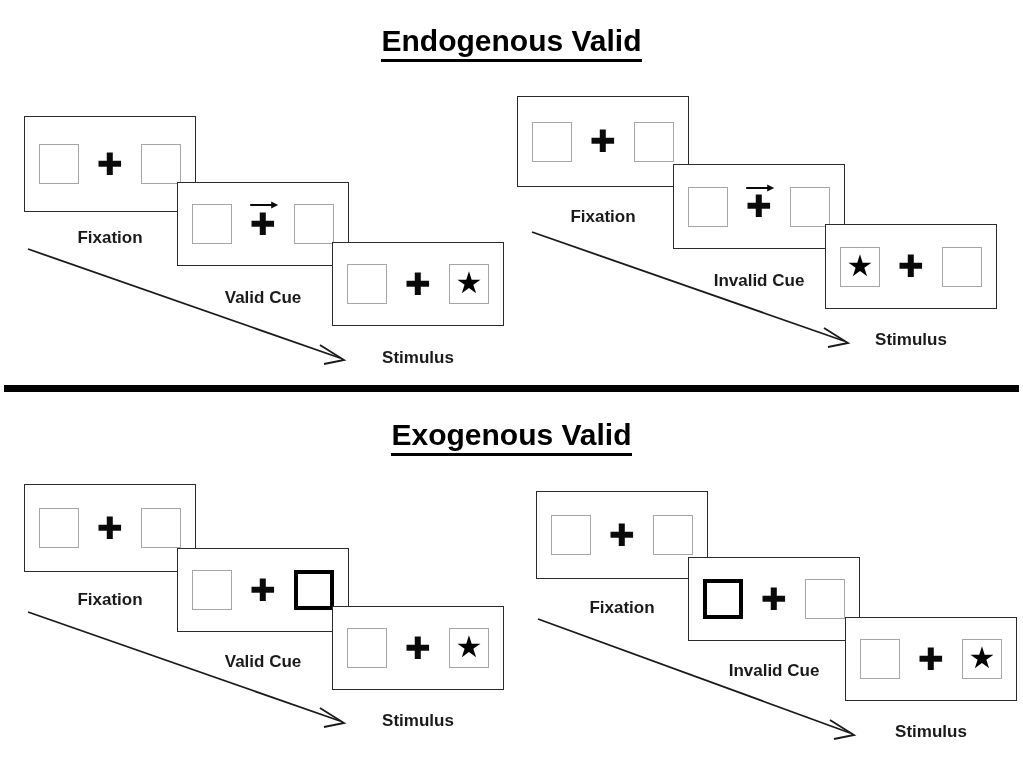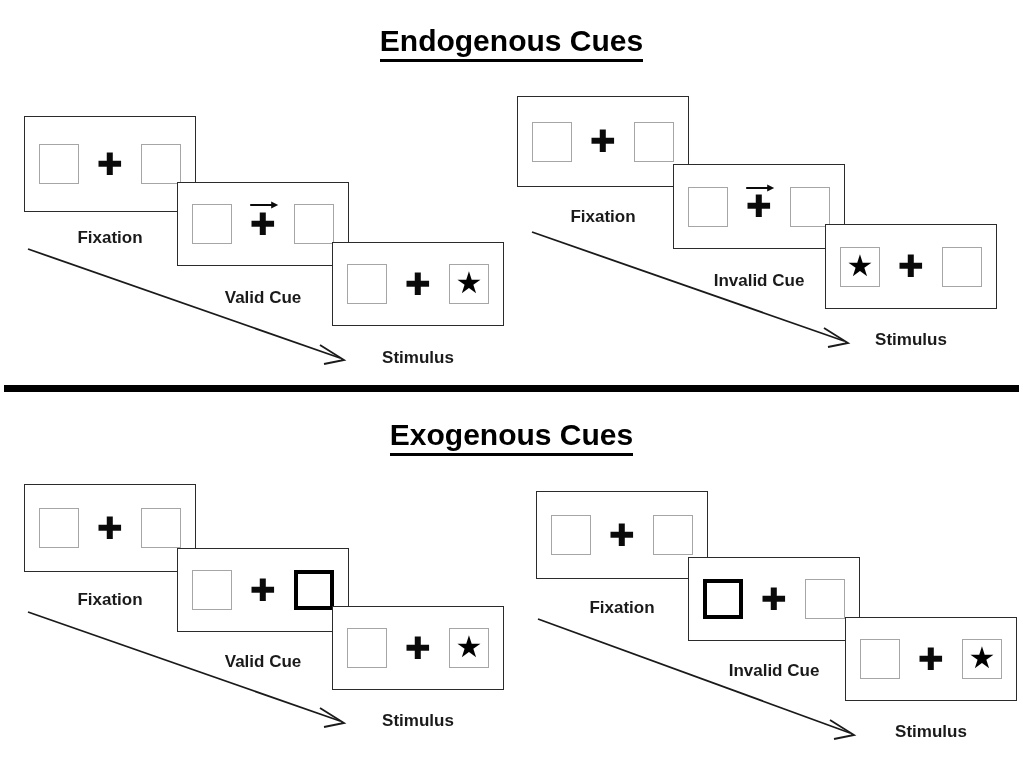--- a/index.html
+++ b/index.html
@@ -109,21 +109,21 @@
 
   .flow-arrow {
     position: absolute;
     pointer-events: none;
   }
 </style>
 </head>
 <body>
 
 <div class="section-title" style="top:24px;left:0;">
-  <span>Endogenous Cues</span>
+  <span>Endogenous Valid</span>
 </div>
 
 <svg class="flow-arrow" style="left:24px;top:245px;" width="330" height="125" viewBox="0 0 330 125">
   <line x1="4" y1="4" x2="316" y2="113" stroke="#1a1a1a" stroke-width="1.8"></line>
   <polyline points="296,100 320,115 300,119" fill="none" stroke="#1a1a1a" stroke-width="1.8"></polyline>
 </svg>
 
 <div class="panel" style="left:24px;top:116px;width:172px;height:96px;z-index:3;">
   <div class="panel-inner">
     <div class="stimbox">
@@ -223,21 +223,21 @@
     <div class="stimbox">
       <span class="star"></span>
     </div>
   </div>
 </div>
 <div class="panel-label" style="left:825px;top:320px;width:172px;z-index:6;">Stimulus</div>
 
 <div class="divider" style="left:4px;top:385px;width:1015px;height:7px;"></div>
 
 <div class="section-title" style="top:418px;left:0;">
-  <span>Exogenous Cues</span>
+  <span>Exogenous Valid</span>
 </div>
 
 <svg class="flow-arrow" style="left:24px;top:608px;" width="330" height="125" viewBox="0 0 330 125">
   <line x1="4" y1="4" x2="316" y2="113" stroke="#1a1a1a" stroke-width="1.8"></line>
   <polyline points="296,100 320,115 300,119" fill="none" stroke="#1a1a1a" stroke-width="1.8"></polyline>
 </svg>
 
 <div class="panel" style="left:24px;top:484px;width:172px;height:88px;z-index:3;">
   <div class="panel-inner">
     <div class="stimbox">

